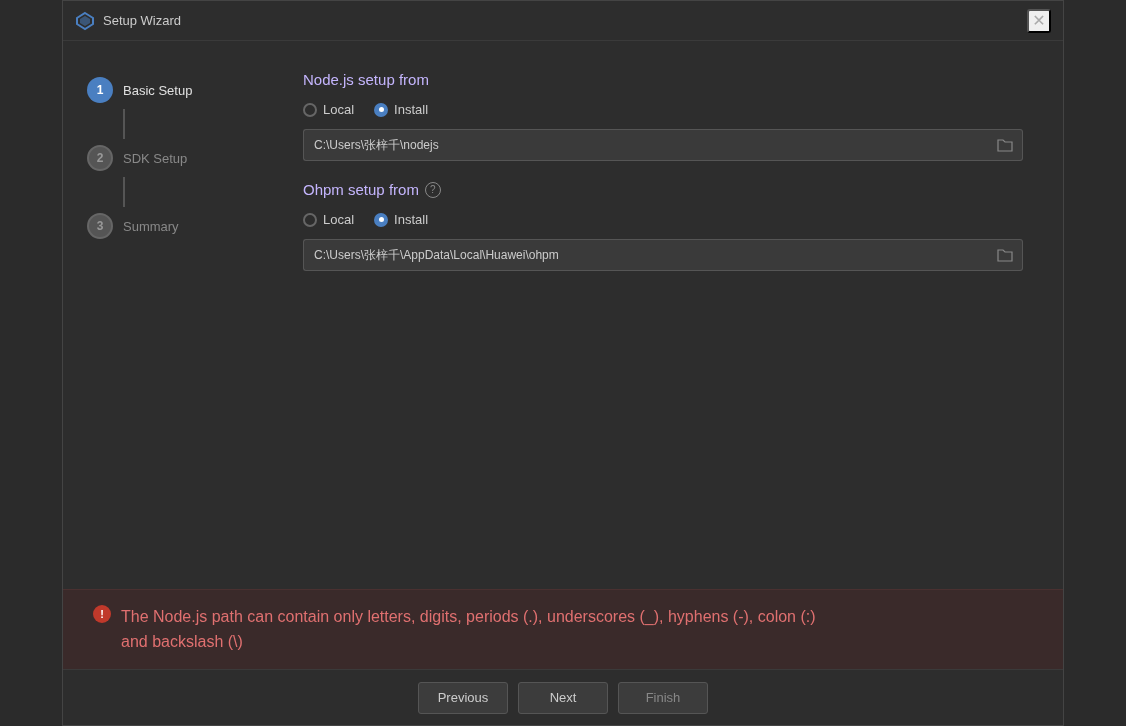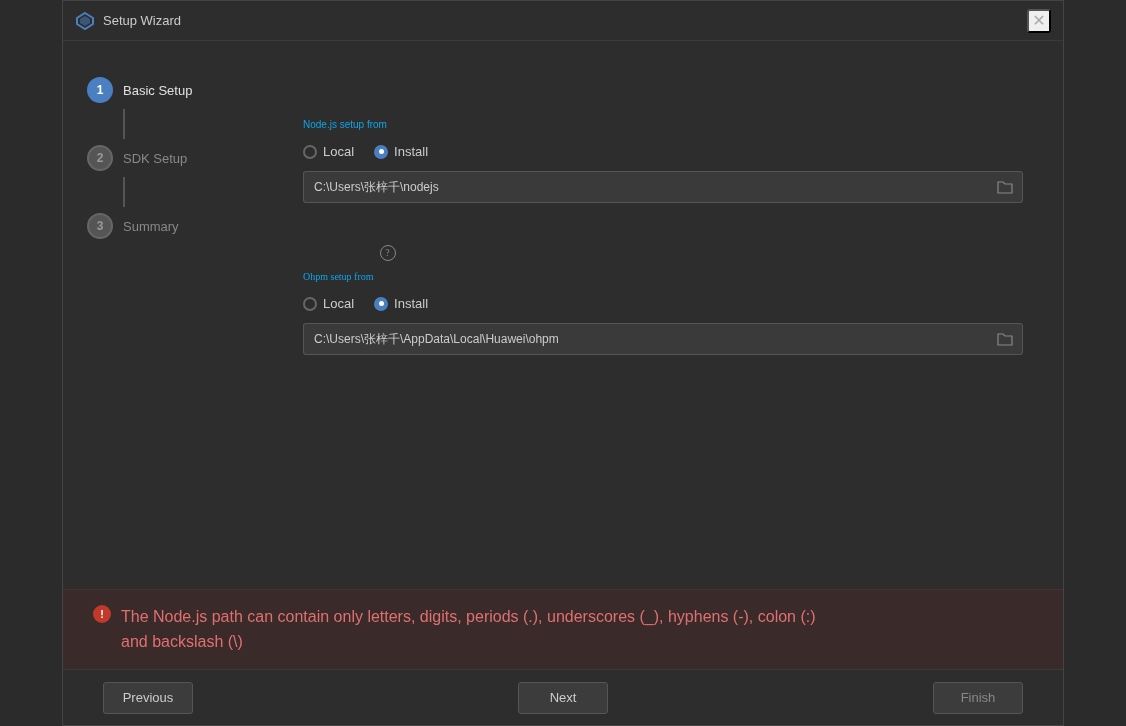--- a/index.html
+++ b/index.html
@@ -132,24 +132,23 @@
     
     .main {
       flex: 1;
       padding: 30px 40px 0 30px;
       display: flex;
       flex-direction: column;
       overflow-y: auto;
     }
 
     .section-title {
-      color: #0ea5e9;
-      font-size: 10px;
+      color: #c4b5fd;
+      font-size: 15px;
       margin-bottom: 14px;
-      margin-top: 48px;
     }
 
     .radio-group {
       display: flex;
       align-items: flex-end;
       gap: 20px;
       margin-bottom: 12px;
     }
 
     .radio-option {
@@ -246,21 +245,20 @@
       cursor: pointer;
       border-radius: 0 3px 3px 0;
       color: #888;
     }
 
     .ohpm-title-row {
       display: flex;
       align-items: center;
       gap: 6px;
       margin-bottom: 14px;
-      font-family: Liberation Serif, serif;
     }
 
     .help-icon {
       width: 16px;
       height: 16px;
       border-radius: 50%;
       border: 1px solid #888;
       display: flex;
       align-items: center;
       justify-content: center;
@@ -301,21 +299,21 @@
       line-height: 1.6;
     }
 
     
     .footer {
       height: 56px;
       background: #2d2d2d;
       border-top: 1px solid #3a3a3a;
       display: flex;
       align-items: center;
-      justify-content: space-between;
+      justify-content: center;
       padding: 0 40px;
       gap: 10px;
       flex-shrink: 0;
     }
 
     .btn {
       height: 32px;
       min-width: 90px;
       border: 1px solid #555;
       background: #3c3c3c;

